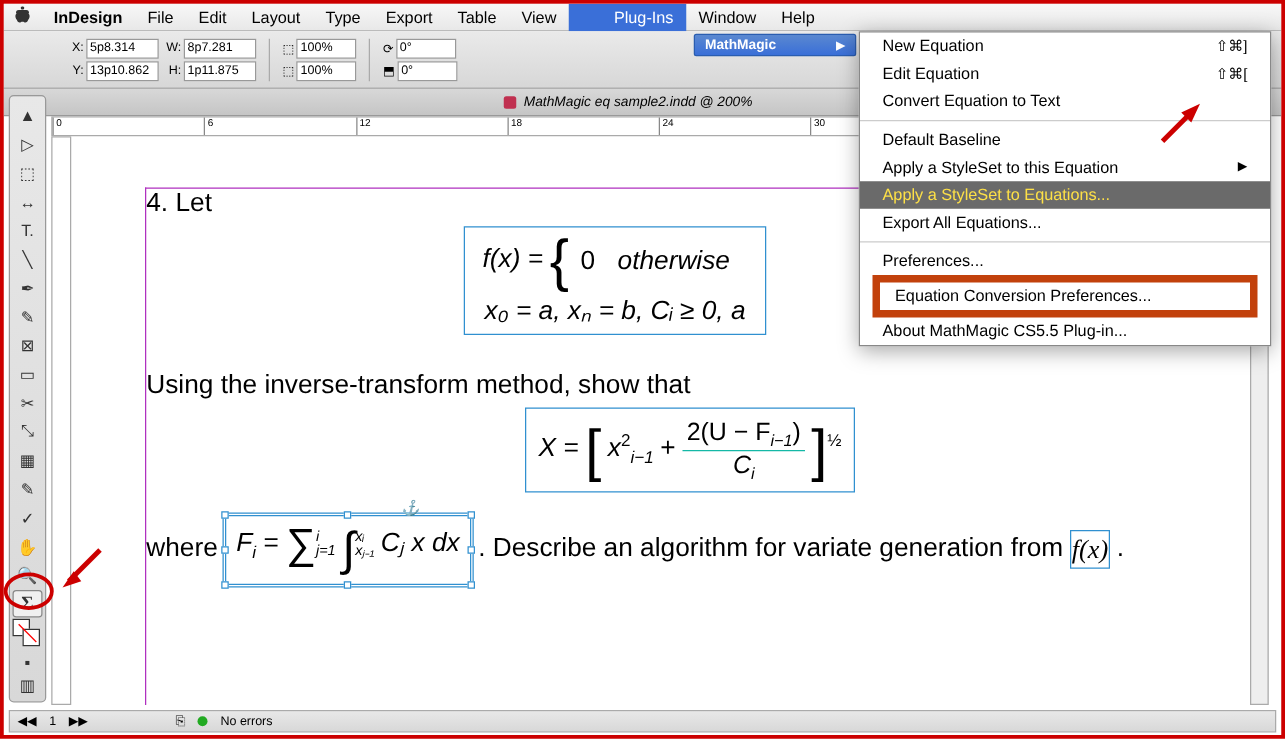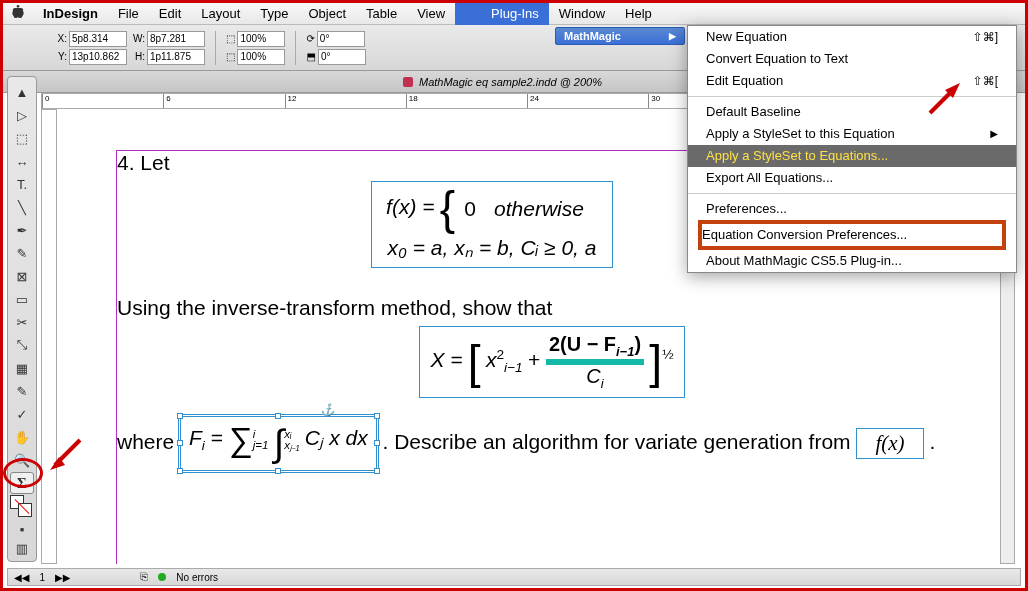--- a/index.html
+++ b/index.html
@@ -40,53 +40,53 @@
 
 .hruler { position: absolute; left: 38px; right: 12px; top: 90px; height: 16px; background: #fff; border: 1px solid #aaa; font-size: 8px; display: flex; }
 .hruler .tick { flex: 1; border-left: 1px solid #888; padding-left: 2px; }
 .vruler { position: absolute; left: 38px; top: 106px; bottom: 24px; width: 16px; background: #fff; border: 1px solid #aaa; }
 
 
 .canvas { position: absolute; left: 55px; top: 107px; right: 28px; bottom: 24px; background: #fff; overflow: hidden; }
 .canvas .page { position: absolute; left: 58px; top: 40px; right: 10px; bottom: 0; border-top: 1px solid #b030c0; border-left: 1px solid #b030c0; }
 .canvas .bodytext { font-family: Georgia, "Times New Roman", serif; font-size: 21px; color: #000; }
 .canvas .bodytext .para { margin-bottom: 6px; }
-.eqframe { display: inline-block; border: 1px solid #3090d0; padding: 2px 18px; vertical-align: middle; }
+.eqframe { display: inline-block; border: 1px solid #3090d0; padding: 2px 0; vertical-align: middle; }
 .eqframe.sel { position: relative; }
 .eqframe.sel::before { content: ""; position: absolute; inset: -3px; border: 1px solid #3090d0; }
 .handle { position: absolute; width: 6px; height: 6px; background: #fff; border: 1px solid #3090d0; }
 .handles .h1 { left: -4px; top: -4px; } .handles .h2 { left: 50%; top: -4px; margin-left: -3px; } .handles .h3 { right: -4px; top: -4px; }
 .handles .h4 { left: -4px; top: 50%; margin-top: -3px; } .handles .h5 { right: -4px; top: 50%; margin-top: -3px; }
 .handles .h6 { left: -4px; bottom: -4px; } .handles .h7 { left: 50%; bottom: -4px; margin-left: -3px; } .handles .h8 { right: -4px; bottom: -4px; }
 .anchor { position: absolute; right: 40px; top: -14px; color: #3090d0; font-size: 12px; }
 .math { font-family: Georgia, "Times New Roman", serif; font-style: italic; }
 .math .rm { font-style: normal; }
 .math sub { font-size: 0.65em; }
 .math sup { font-size: 0.65em; }
 .brace { font-size: 46px; font-style: normal; vertical-align: middle; line-height: 0.9; }
 .frac { display: inline-block; text-align: center; vertical-align: middle; font-size: 0.95em; }
-.frac .num { display: block; border-bottom: 6px solid #14b8a6; padding: 0 3px; font-weight: bold; }
+.frac .num { display: block; border-bottom: 1px solid #14b8a6; padding: 0 3px; }
 .frac .den { display: block; padding: 0 3px; }
 .bigop { font-size: 1.6em; font-style: normal; vertical-align: middle; }
 .bigbr { font-size: 2.2em; font-style: normal; vertical-align: middle; }
 .intg { font-size: 1.8em; font-style: normal; vertical-align: -0.3em; }
 .limits { display: inline-block; vertical-align: middle; font-size: 0.55em; line-height: 1; }
 .limits .up { display: block; } .limits .dn { display: block; }
 .cases { display: inline-table; vertical-align: middle; }
 .cases .row { display: table-row; }
 .cases .cell { display: table-cell; padding: 2px 14px 2px 4px; }
 
 
 .dropdown { position: absolute; right: 8px; top: 22px; width: 330px; background: #fff; border: 1px solid #888; box-shadow: 0 4px 16px rgba(0,0,0,0.35); font-size: 13px; z-index: 100; }
 .dropdown .ditem { padding: 2px 18px; display: flex; align-items: center; line-height: 18px; }
 .dropdown .ditem .shortcut { margin-left: auto; font-size: 12px; }
 .dropdown .ditem .sub { margin-left: auto; font-size: 10px; }
 .dropdown .dsep { height: 1px; background: #ccc; margin: 4px 0; }
 .dropdown .ditem.hl { background: #6a6a6a; color: #fde047; }
-.dropdown .ditem.boxed { margin: 0 10px; border: 4px solid #c2410c; padding-left: 0; }
+.dropdown .ditem.boxed { margin: 0 10px; border: 6px solid #c2410c; padding-left: 12px; }
 
 
 .arrow1 { position: absolute; left: 42px; top: 432px; width: 40px; height: 40px; z-index: 50; }
 .arrow2 { position: absolute; right: 60px; top: 75px; width: 40px; height: 40px; z-index: 150; }
 .redcircle { position: absolute; left: 0px; top: 455px; width: 40px; height: 30px; border: 3px solid #cc0000; border-radius: 50%; z-index: 50; }
 
 
 .status { position: absolute; left: 4px; right: 4px; bottom: 2px; height: 18px; background: linear-gradient(#e8e8e8,#d8d8d8); border: 1px solid #aaa; display: flex; align-items: center; font-size: 10px; gap: 10px; padding: 0 6px; }
 .status .errdot { width: 8px; height: 8px; background: #2a2; border-radius: 50%; }
 
@@ -99,21 +99,21 @@
 
 <div class="menubar">
   <div class="apple"><svg width="14" height="14" viewBox="0 0 14 14">
         <path fill="#333" d="M7 0c.8 0 1.4.6 1.4 1.3 0 .7-.6 1.3-1.4 1.3S5.6 2 5.6 1.3C5.6.6 6.2 0 7 0zm-3 3h6c1.6 0 2.2 1.1 2.2 2 0 .5-.4 1-.4 1s.9.6.9 2c0 1.7-1.3 3-1.3 3s-.3 2-2 2c-.9 0-1.2-.6-2.4-.6s-1.5.6-2.4.6c-1.7 0-2-2-2-2s-1.3-1.3-1.3-3c0-1.4.9-2 .9-2s-.4-.5-.4-1c0-.9.6-2 2.2-2z"></path>
       </svg></div>
   <div class="appname">InDesign</div>
   <div class="mitem">File</div>
   <div class="mitem">Edit</div>
   <div class="mitem">Layout</div>
   <div class="mitem">Type</div>
-  <div class="mitem">Object</div>
+  <div class="mitem">Export</div>
   <div class="mitem">Table</div>
   <div class="mitem">View</div>
   <div class="mitem active">Plug-Ins</div>
   <div class="mitem">Window</div>
   <div class="mitem">Help</div>
 </div>
 
 <div class="ctrlbar">
   <div class="col">
     <div class="pair">
@@ -269,25 +269,25 @@
     </div>
   </div>
 </div>
 
 <div class="dropdown">
   <div class="ditem">
       <span>New Equation</span>
       <span class="shortcut">⇧⌘]</span>
     </div>
   <div class="ditem">
-      <span>Convert Equation to Text</span>
-    </div>
-  <div class="ditem">
       <span>Edit Equation</span>
       <span class="shortcut">⇧⌘[</span>
+    </div>
+  <div class="ditem">
+      <span>Convert Equation to Text</span>
     </div>
   <div class="dsep"></div>
   <div class="ditem">
       <span>Default Baseline</span>
     </div>
   <div class="ditem">
       <span>Apply a StyleSet to this Equation</span>
       <span class="sub">▶</span>
     </div>
   <div class="ditem hl">

